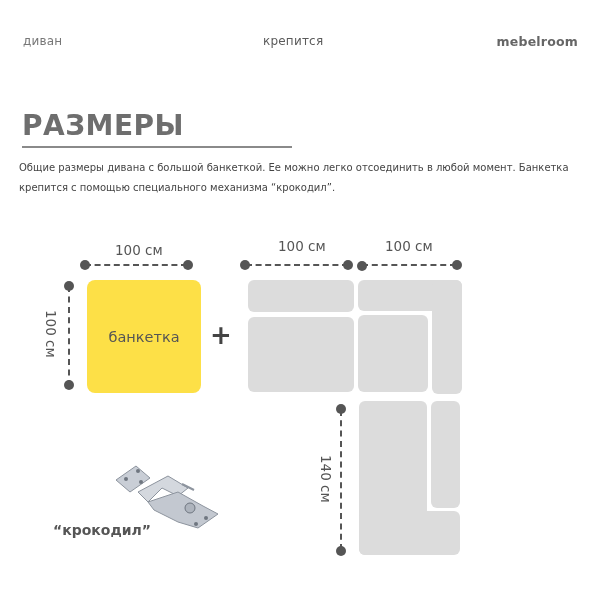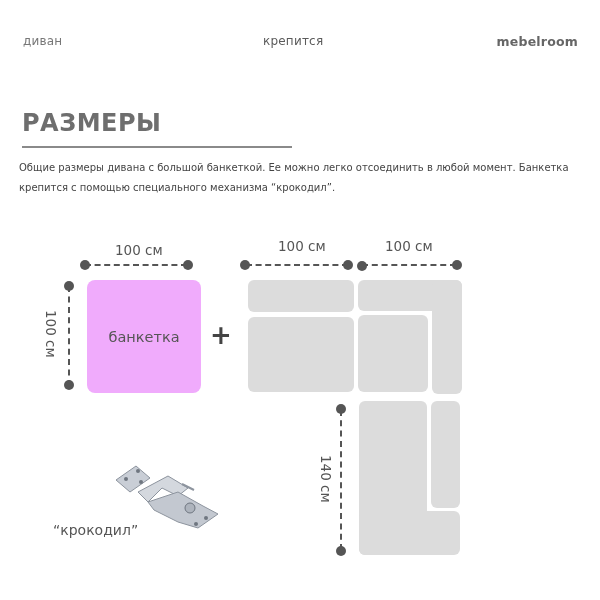--- a/index.html
+++ b/index.html
@@ -2,32 +2,32 @@
 <html><head>
 <meta charset="utf-8">
 <style>
   html, body { margin:0; padding:0; background:#ffffff; }
   body { width:600px; height:600px; position:relative; overflow:hidden; font-family:"DejaVu Sans", sans-serif; color:#4a4a4a; }
   .abs { position:absolute; }
   .hdr { top:34px; font-size:12px; color:#777; letter-spacing:0.2px; }
   .hdr-left { left:23px; }
   .hdr-mid { left:263px; color:#5b5b5b; }
   .hdr-right { right:22px; font-weight:bold; color:#666; font-size:12.5px; }
-  .title { left:22px; top:109px; font-size:24px; font-weight:bold; color:#6e6e6e; letter-spacing:0.5px; }
+  .title { left:22px; top:109px; font-size:28px; font-weight:bold; color:#6e6e6e; letter-spacing:0.5px; }
   .title-rule { left:22px; top:146px; width:270px; height:2px; background:#8a8a8a; }
   .desc { left:19px; top:158px; width:560px; font-size:10px; line-height:20px; color:#444; }
   .dim { font-size:13.5px; color:#555; }
   .dimline { border-top:2px dashed #555; height:0; }
   .vline { border-left:2px dashed #555; width:0; }
   .dot { width:10px; height:10px; border-radius:50%; background:#555; }
   .blk { background:#dcdcdc; border-radius:6px; }
-  .bank { left:87px; top:280px; width:114px; height:113px; background:#f0abfc; border-radius:8px; display:flex; align-items:center; justify-content:center; font-size:14.5px; color:#555; }
+  .bank { left:87px; top:280px; width:114px; height:113px; background:#fde047; border-radius:8px; display:flex; align-items:center; justify-content:center; font-size:14.5px; color:#555; }
   .plus { left:210px; top:320px; font-size:26px; font-weight:bold; color:#444; }
   .vtext { writing-mode:vertical-rl; font-size:13.5px; color:#555; }
-  .croc-label { left:53px; top:522px; font-size:14px; color:#555; }
+  .croc-label { left:53px; top:522px; font-size:14px; color:#555;font-weight:bold; }
 </style>
 </head>
 <body>
 
 <div class="abs hdr hdr-left">диван</div>
 <div class="abs hdr hdr-mid">крепится</div>
 <div class="abs hdr hdr-right">mebelroom</div>
 
 <div class="abs title">РАЗМЕРЫ</div>
 <div class="abs title-rule"></div>

